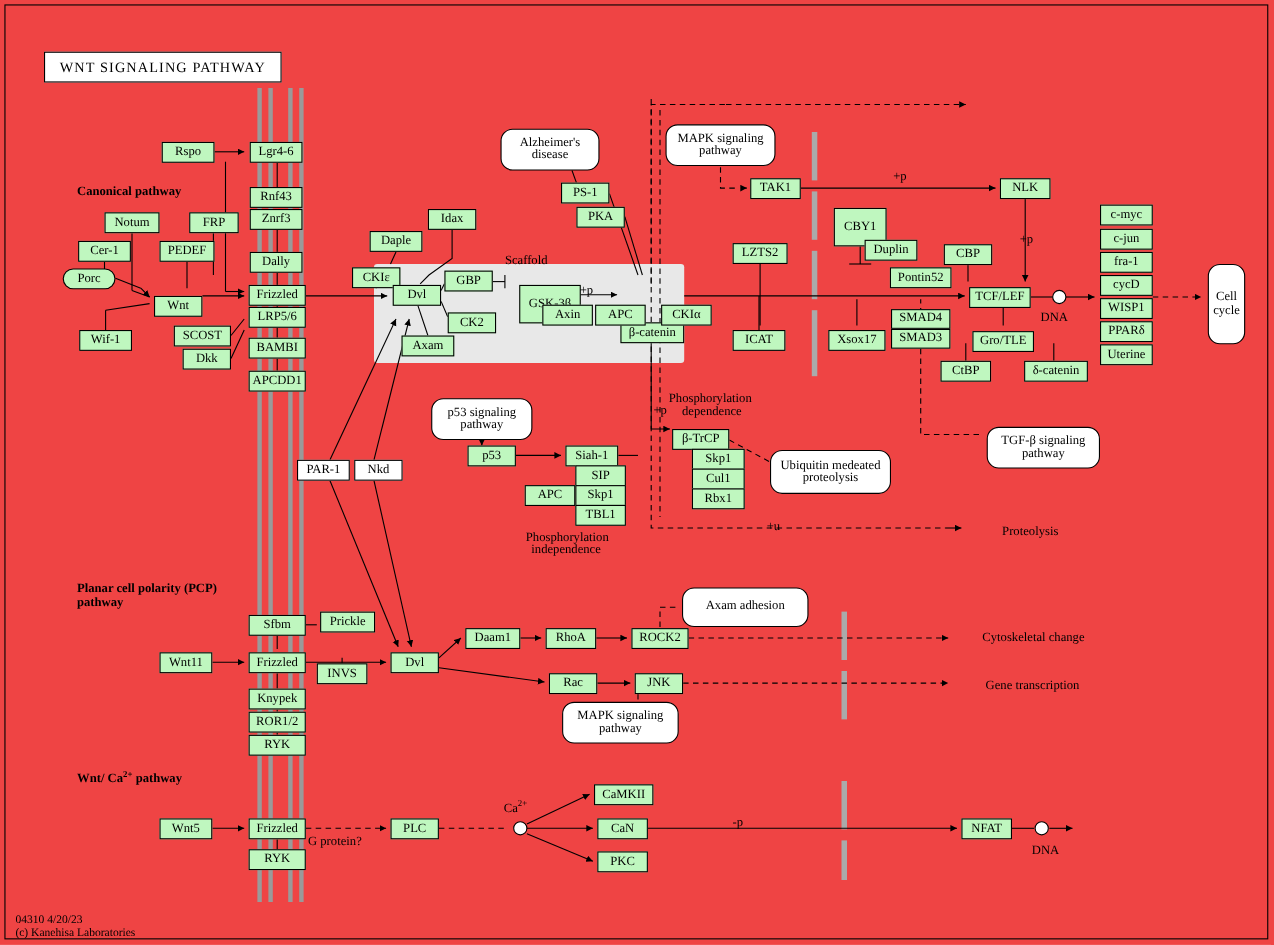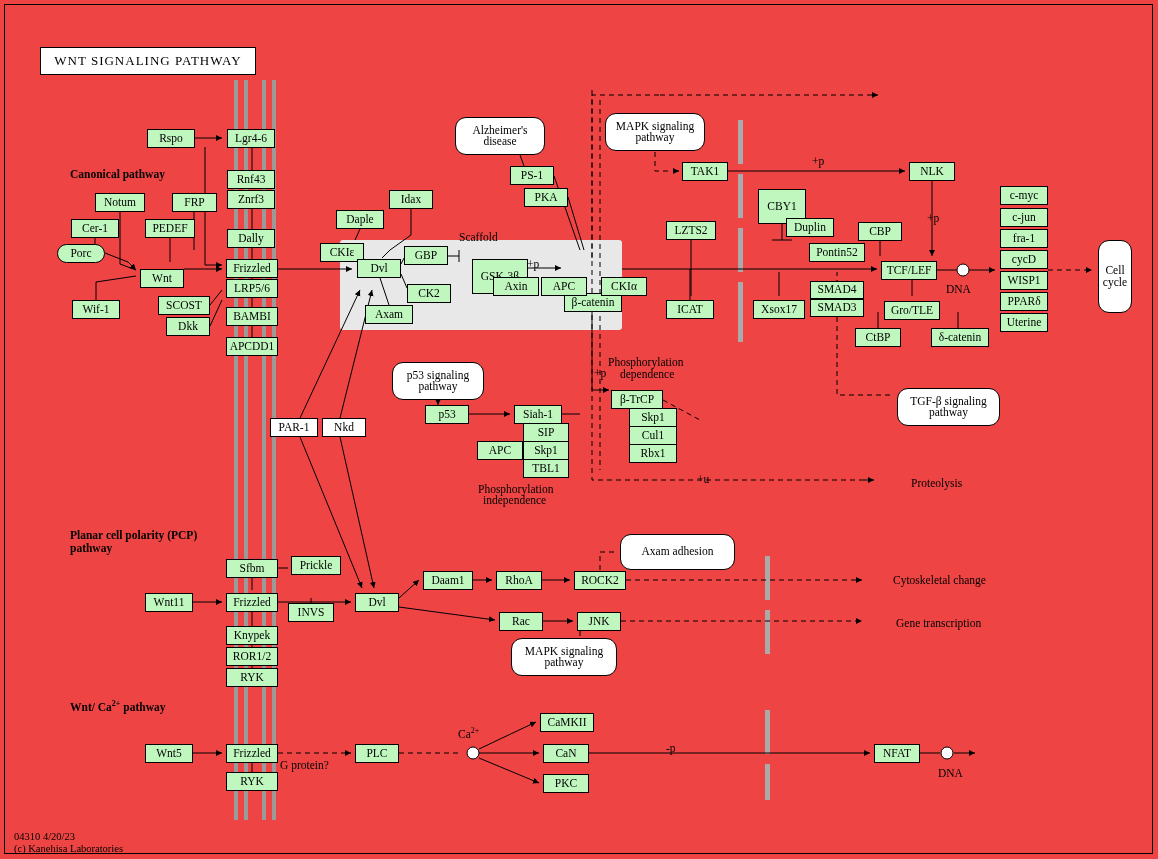--- a/index.html
+++ b/index.html
@@ -222,20 +222,24 @@
     <span>disease</span>
   </div>
   <div class="node white round" style="left:605px;top:113px;width:100px;height:38px;flex-direction:column;">
     <span>MAPK signaling</span>
     <span>pathway</span>
   </div>
   <div class="node white round" style="left:392px;top:362px;width:92px;height:38px;flex-direction:column;">
     <span>p53 signaling</span>
     <span>pathway</span>
   </div>
+  <div class="node white round" style="left:700px;top:409px;width:110px;height:40px;flex-direction:column;">
+    <span>Ubiquitin medeated</span>
+    <span>proteolysis</span>
+  </div>
   <div class="node white round" style="left:897px;top:388px;width:103px;height:38px;flex-direction:column;">
     <span>TGF-β signaling</span>
     <span>pathway</span>
   </div>
   <div class="node white round" style="left:620px;top:534px;width:115px;height:36px;">
     <span>Axam adhesion</span>
   </div>
   <div class="node white round" style="left:511px;top:638px;width:106px;height:38px;flex-direction:column;">
     <span>MAPK signaling</span>
     <span>pathway</span>

